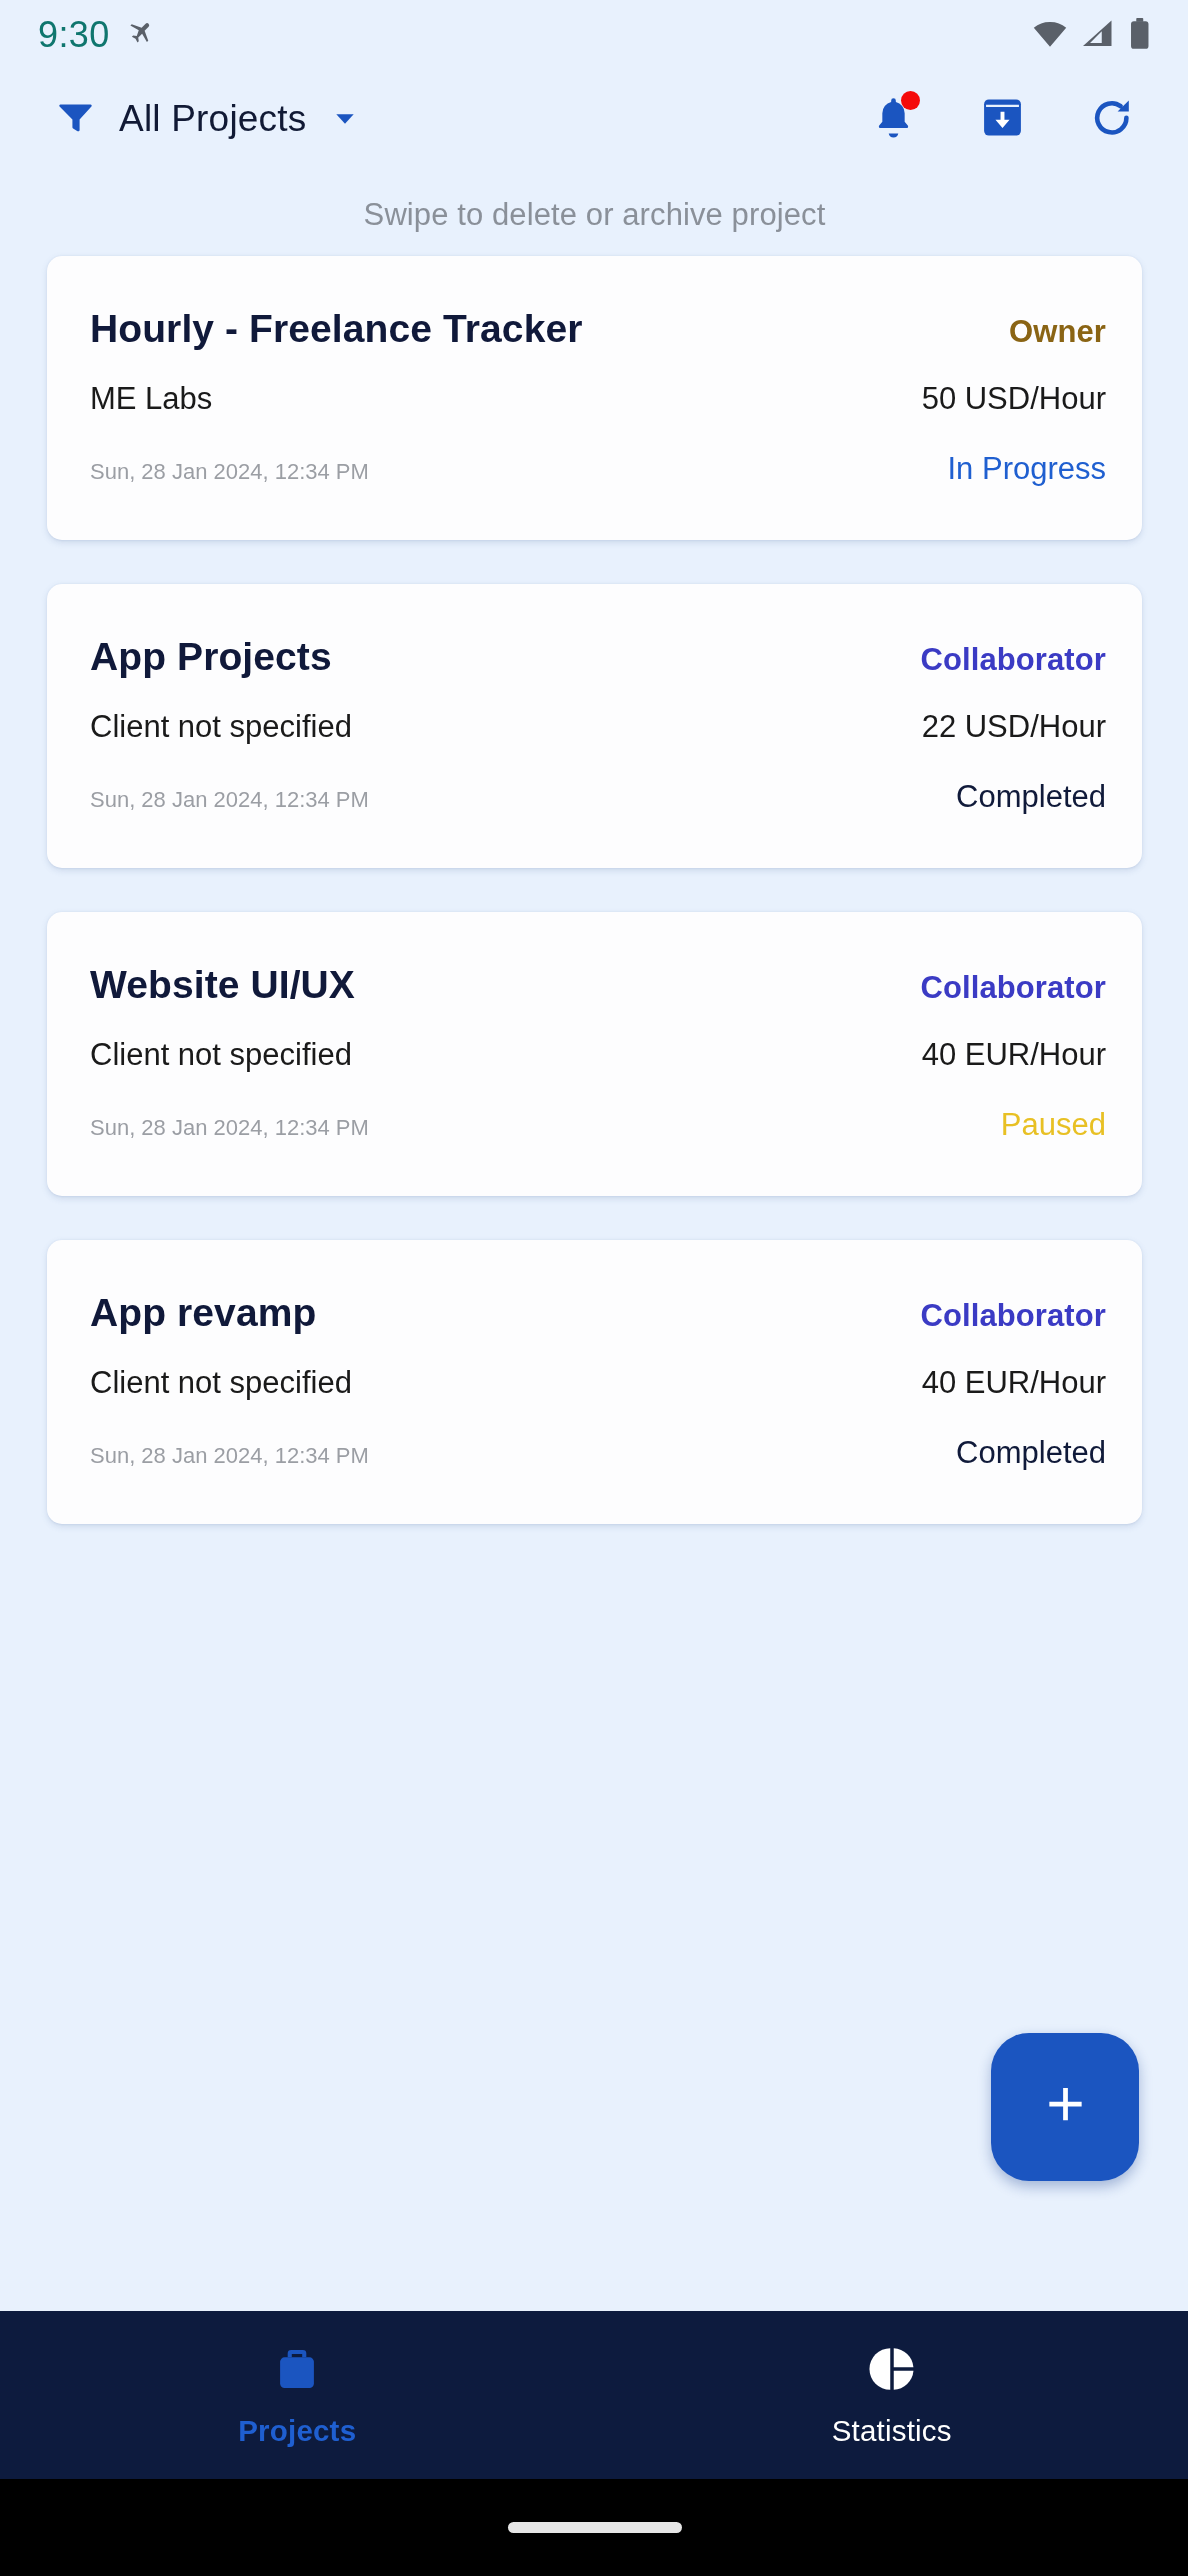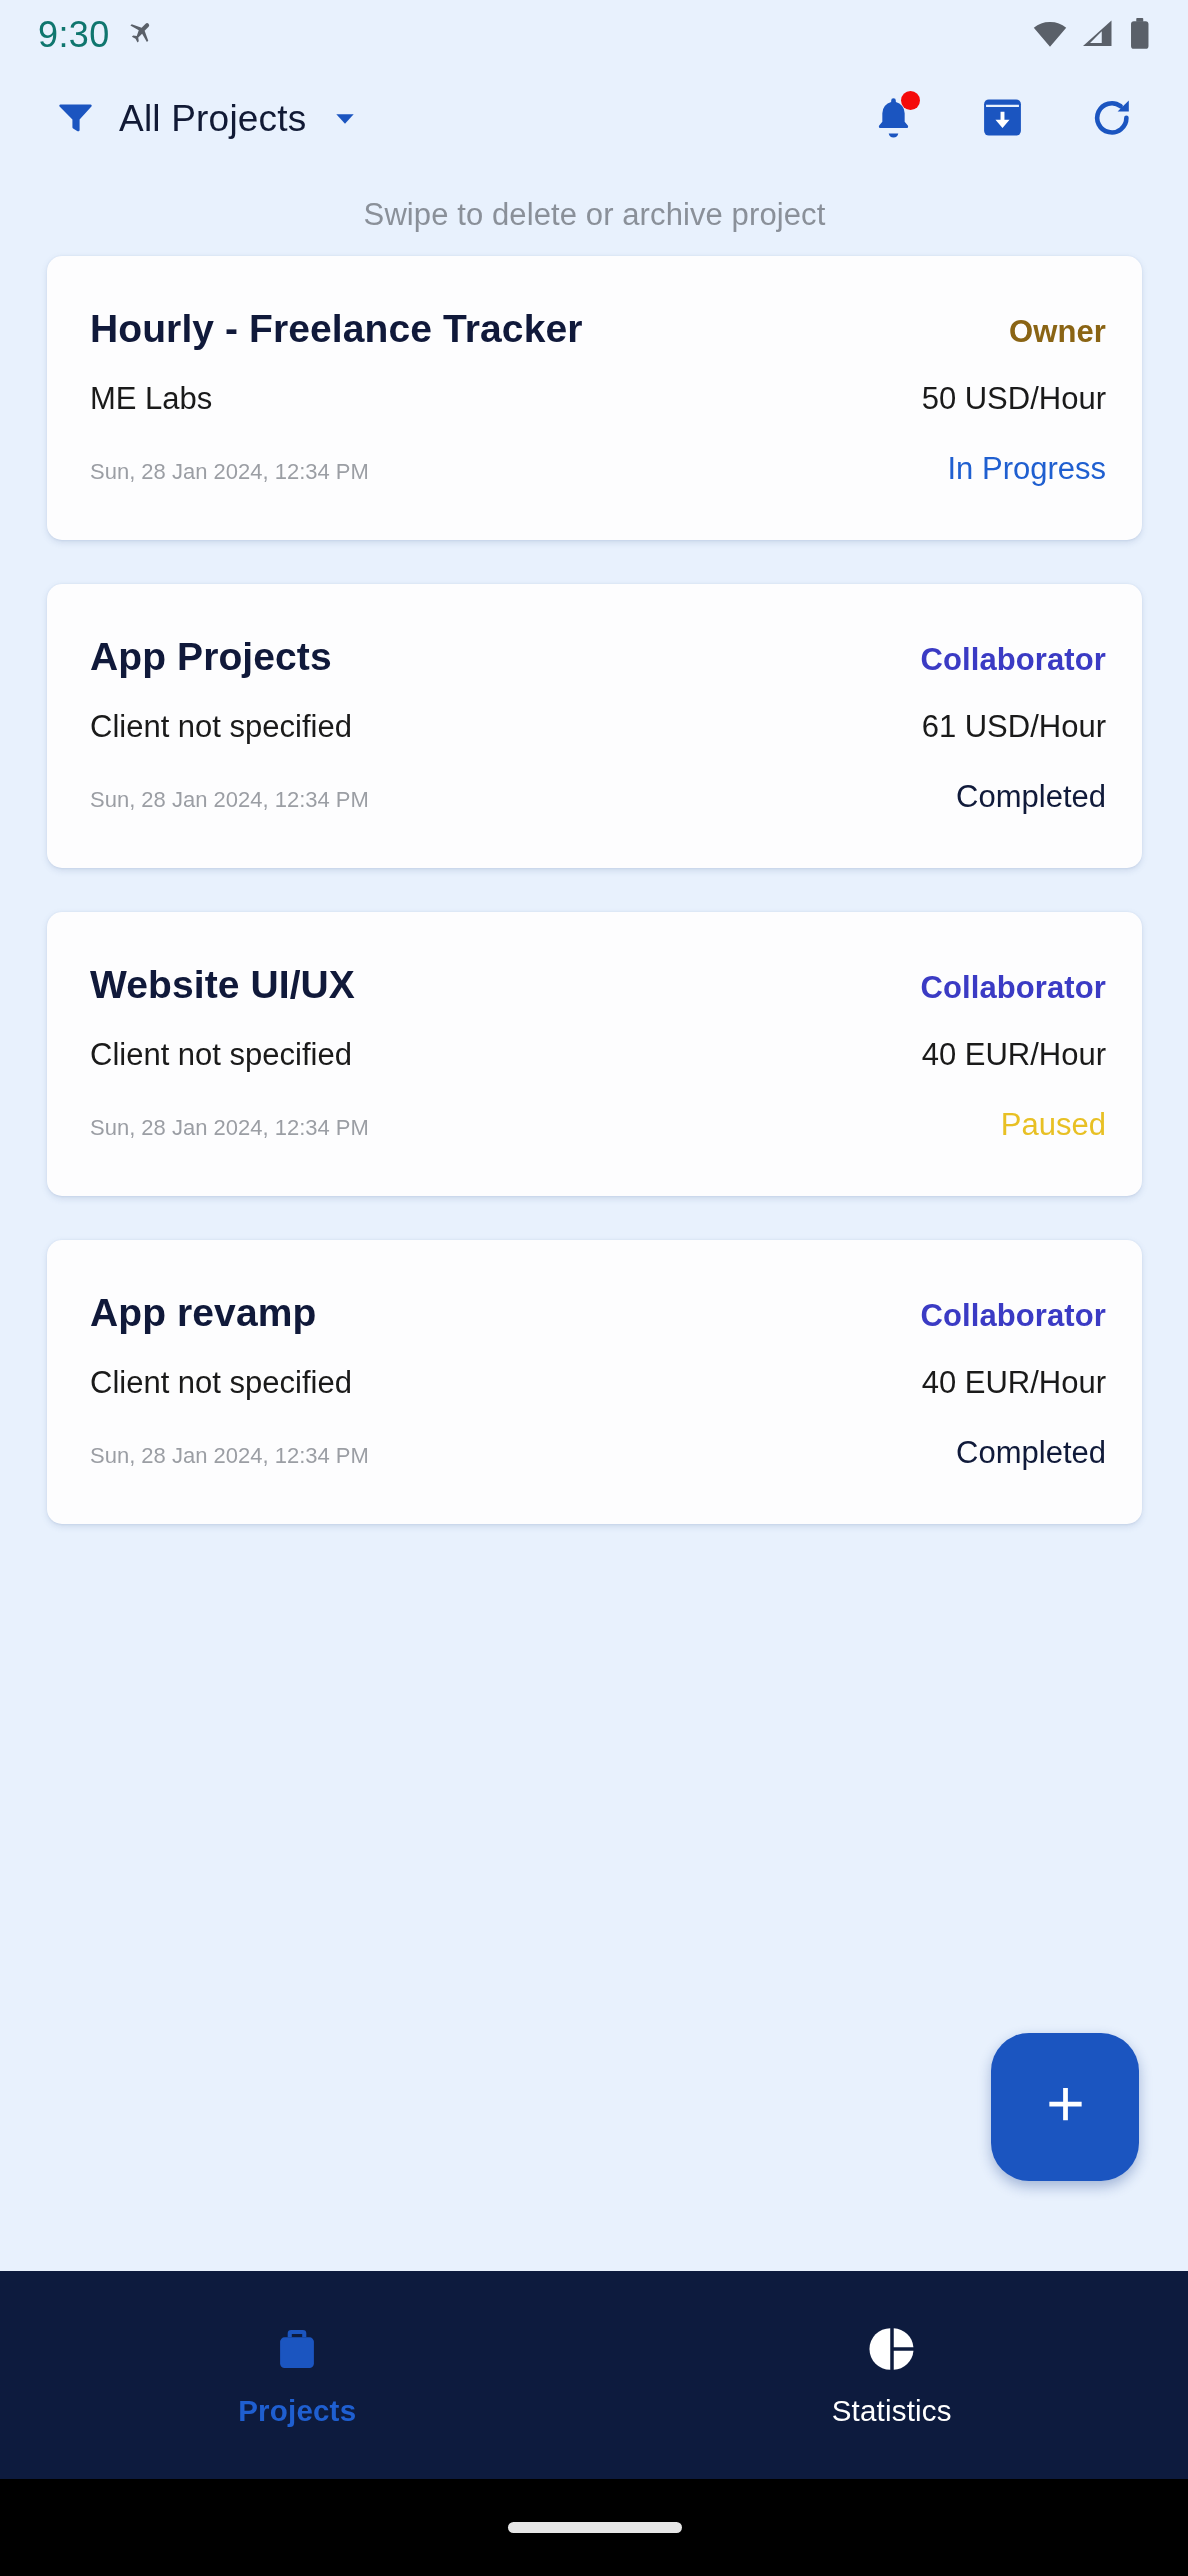--- a/index.html
+++ b/index.html
@@ -100,21 +100,21 @@
     width:148px; height:148px;
     background:#1b55c0; border-radius:38px;
     display:flex; align-items:center; justify-content:center;
     box-shadow:0 5.4px 12.5px rgba(20,60,140,0.32);
     cursor:pointer;
   }
 
   
   .bottomnav {
     position:absolute; left:0; right:0; bottom:97px;
-    height:208px;
+    height:168px;
     background:#0d1b3e;
     display:flex; align-items:center;
   }
   .nav-item {
     flex:1; display:flex; flex-direction:column;
     align-items:center; justify-content:center; gap:16px;
     cursor:pointer;
   }
   .nav-label { font-size:29.5px; letter-spacing:0.2px; }
   .nav-active .nav-label { color:#1f5fd0; font-weight:700; }
@@ -232,21 +232,21 @@
       </div>
     </div>
 
     <div class="card">
       <div class="crow r1">
         <span class="p-title">App Projects</span>
         <span class="p-role role-collab">Collaborator</span>
       </div>
       <div class="crow r2">
         <span class="p-client">Client not specified</span>
-        <span class="p-rate">61 USD/Hour</span>
+        <span class="p-rate">22 USD/Hour</span>
       </div>
       <div class="crow r3">
         <span class="p-date">Sun, 28 Jan 2024, 12:34 PM</span>
         <span class="p-status st-completed">Completed</span>
       </div>
     </div>
 
     <div class="card">
       <div class="crow r1">
         <span class="p-title">Website UI/UX</span>

